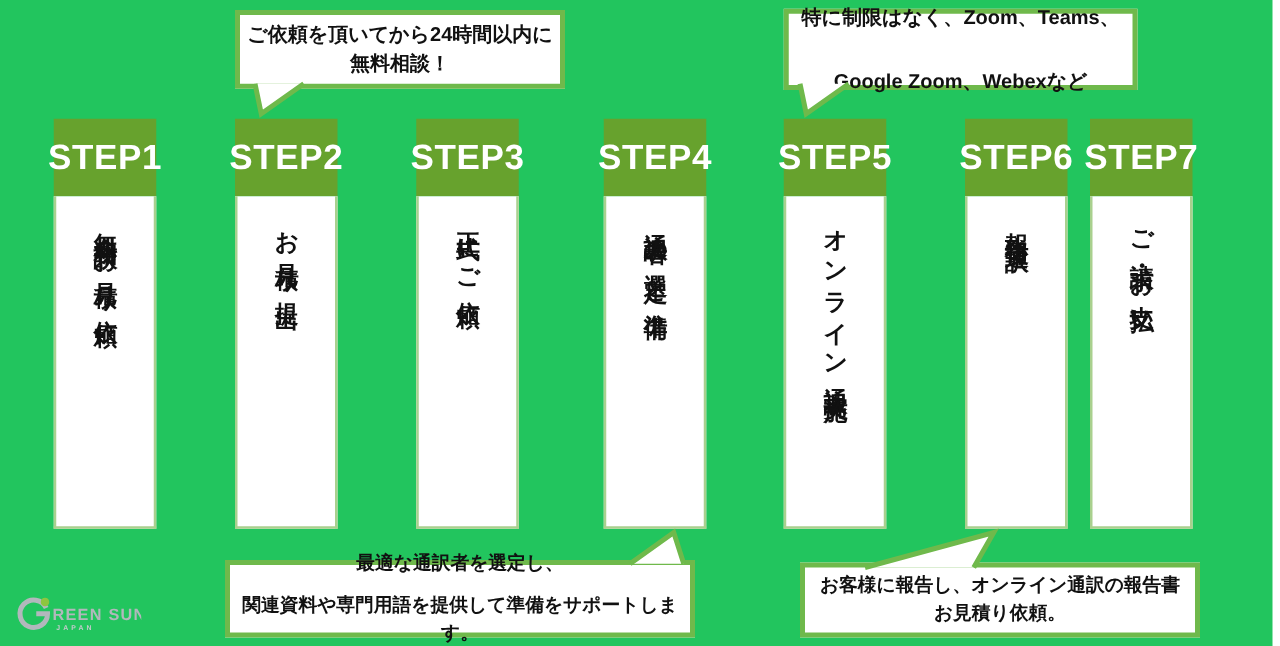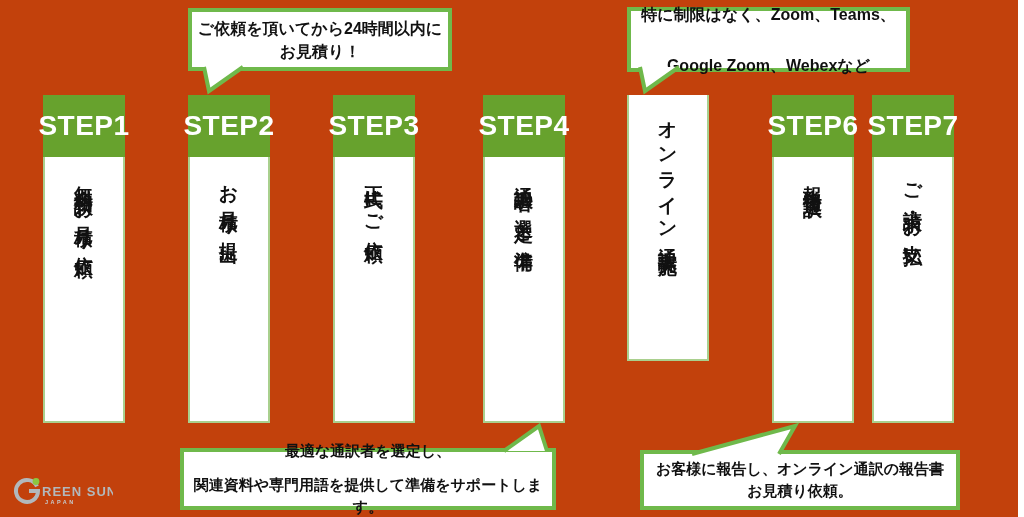--- a/index.html
+++ b/index.html
@@ -10,21 +10,21 @@
     --logo_gray:#b2b8bc;
     --logo_gray_light:#c6cbce;
     --logo_green:#8dc63f;
   }
   *{margin:0;padding:0;box-sizing:border-box;}
   html,body{background:#ffffff;}
   body{font-family:"Liberation Sans", sans-serif;}
   .stage{
     position:relative;
     width:1018px;height:517px;
-    background:#c2410c;
+    background:#22c55e;
     overflow:hidden;
   }
   
   .col{position:absolute;top:95px;width:82px;}
   .col-header{
     height:62px;background:var(--header_green);
     color:#ffffff;font-size:28px;font-weight:bold;
     display:flex;align-items:center;justify-content:center;
     letter-spacing:0.5px;
   }
@@ -61,21 +61,21 @@
   
   .logo{position:absolute;left:13px;top:476px;width:100px;height:34px;}
 </style>
 </head>
 <body>
 
 <div class="stage">
 
   <div class="bubble top" id="bubble-tl">
     <div>ご依頼を頂いてから24時間以内に</div>
-    <div>お見積り！</div>
+    <div>無料相談！</div>
   </div>
   <div class="bubble top" id="bubble-tr">
     <div>特に制限はなく、Zoom、Teams、</div>
     <div>Google Zoom、Webexなど</div>
   </div>
 
   <div class="col" style="left:43px">
     <div class="col-header">STEP1</div>
     <div class="col-body">
         <span class="vtext">無料相談・お見積り依頼</span>
@@ -93,20 +93,21 @@
         <span class="vtext">正式にご依頼</span>
       </div>
   </div>
   <div class="col" style="left:483px">
     <div class="col-header">STEP4</div>
     <div class="col-body">
         <span class="vtext">通訳者の選定と準備</span>
       </div>
   </div>
   <div class="col" style="left:627px">
+    <div class="col-header">STEP5</div>
     <div class="col-body">
         <span class="vtext">オンライン通訳実施</span>
       </div>
   </div>
   <div class="col" style="left:772px">
     <div class="col-header">STEP6</div>
     <div class="col-body">
         <span class="vtext">報告後通訳</span>
       </div>
   </div>

